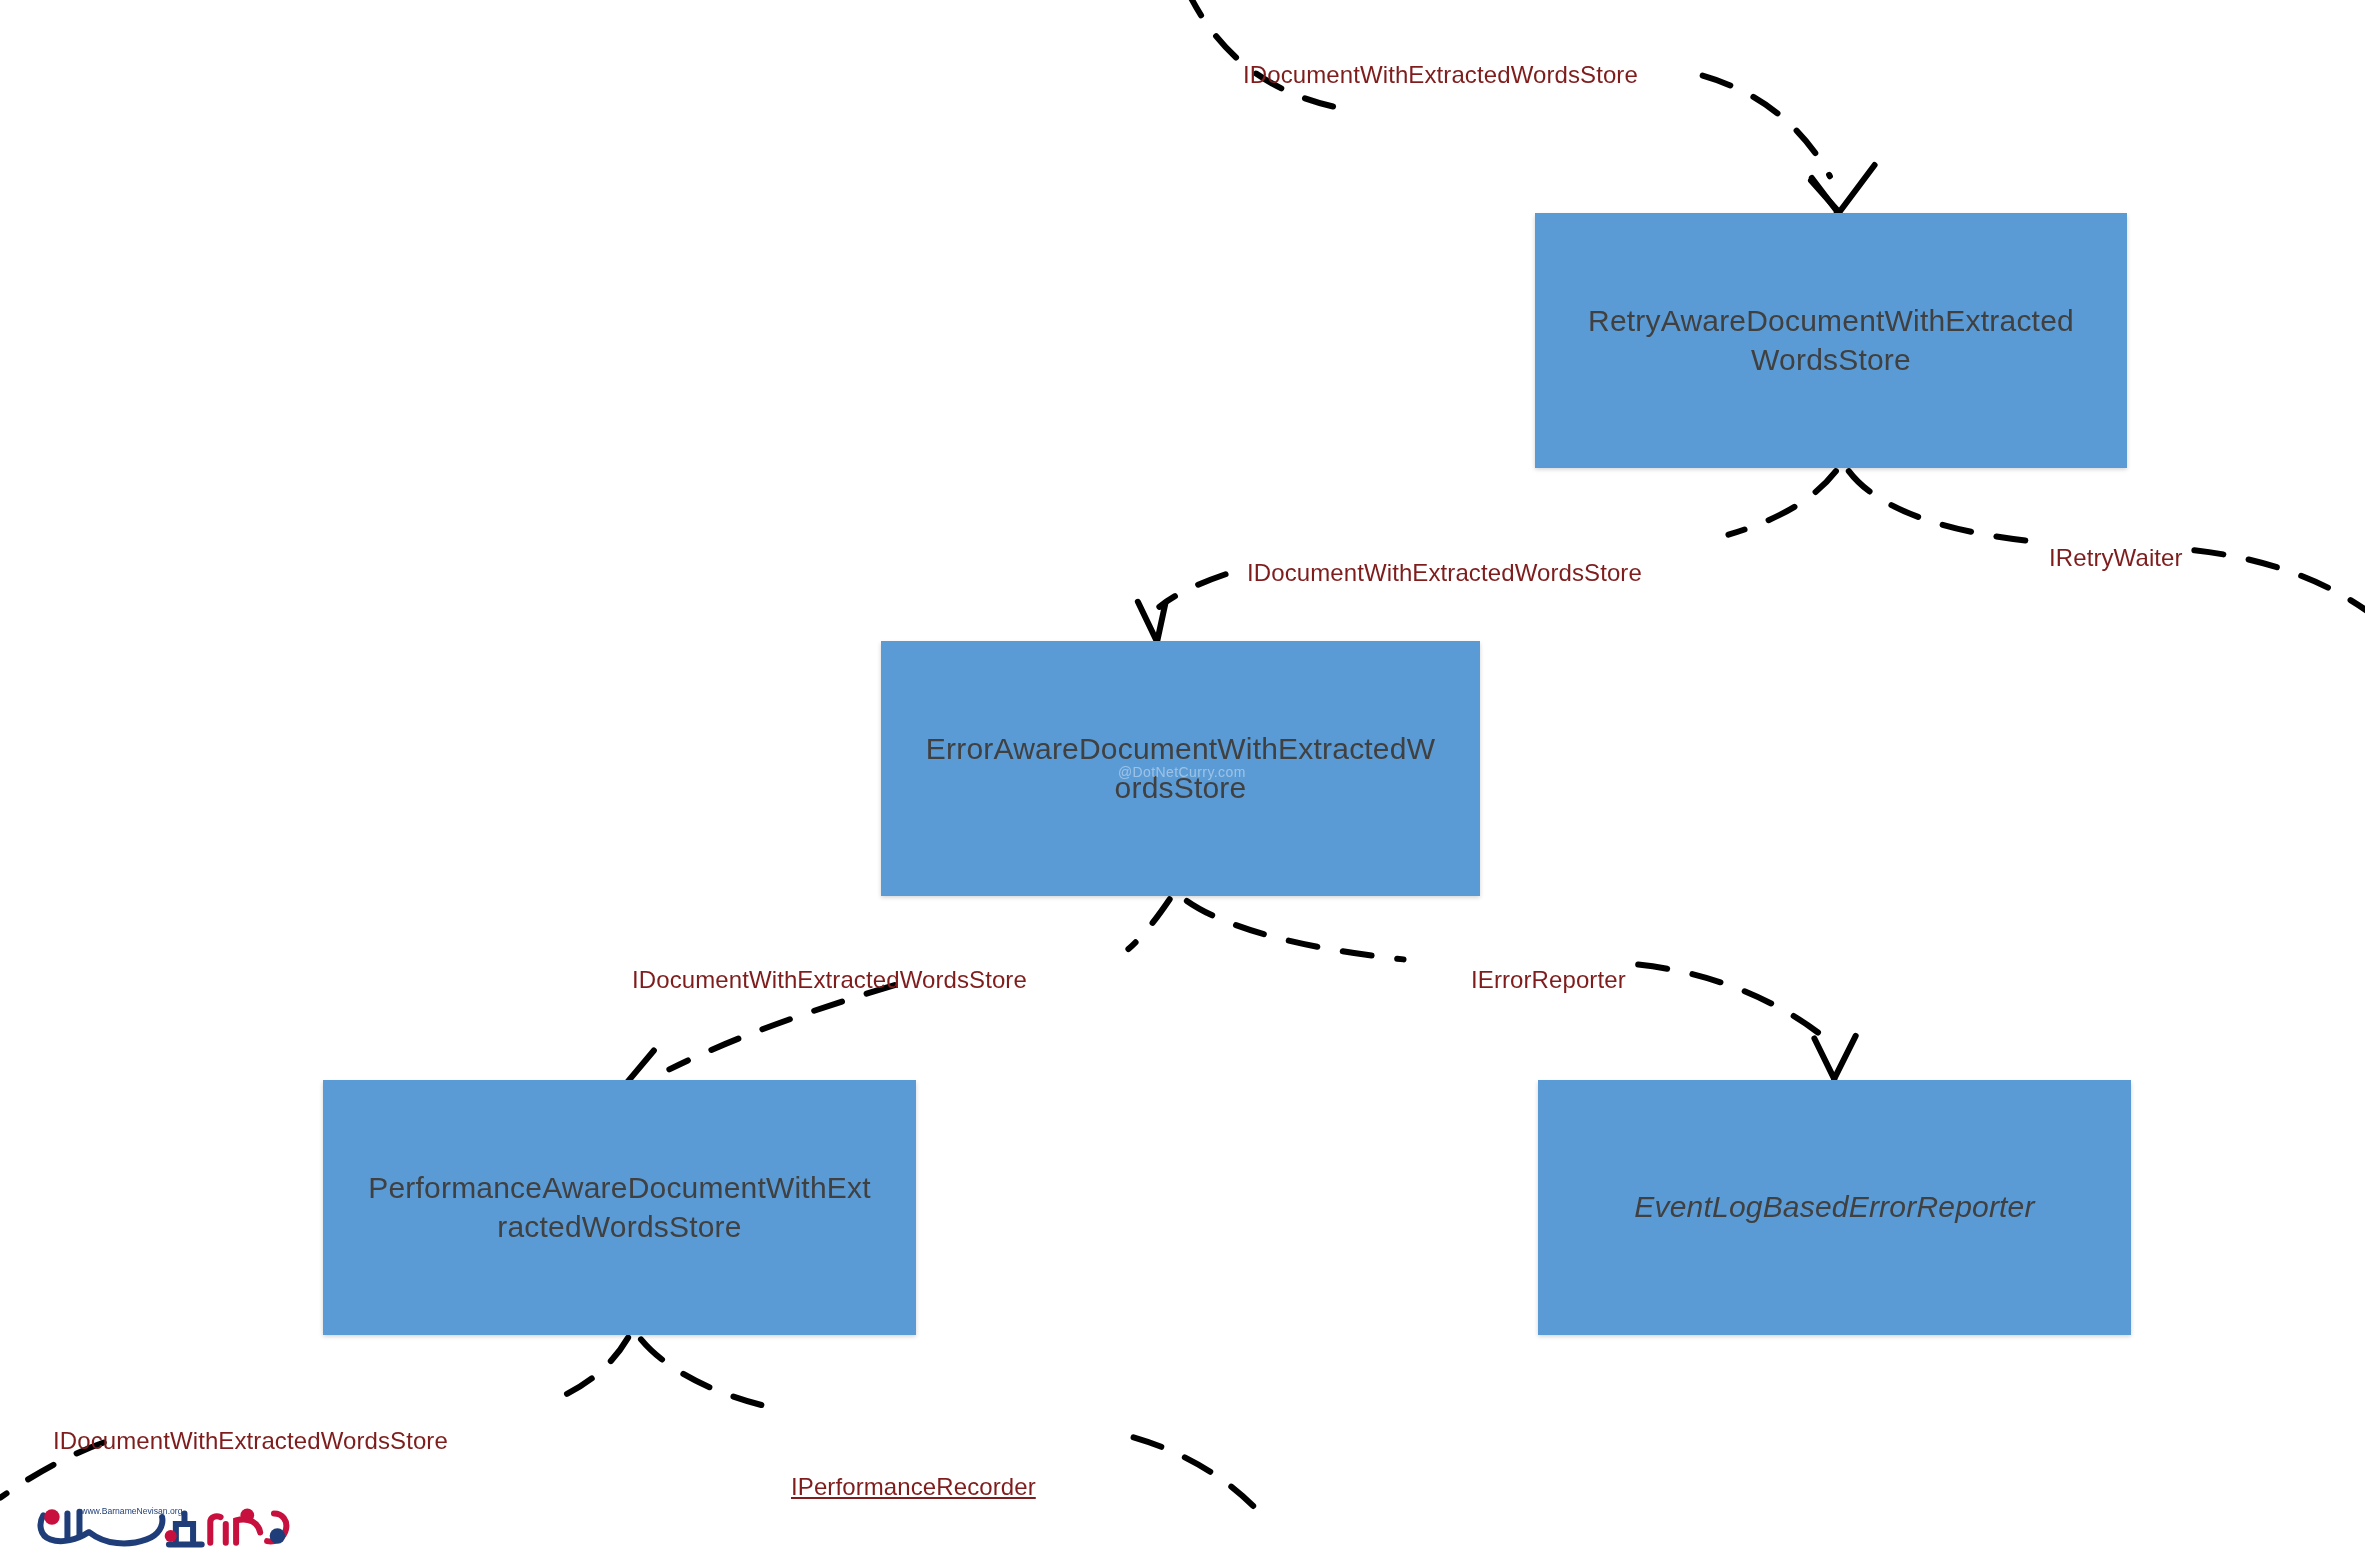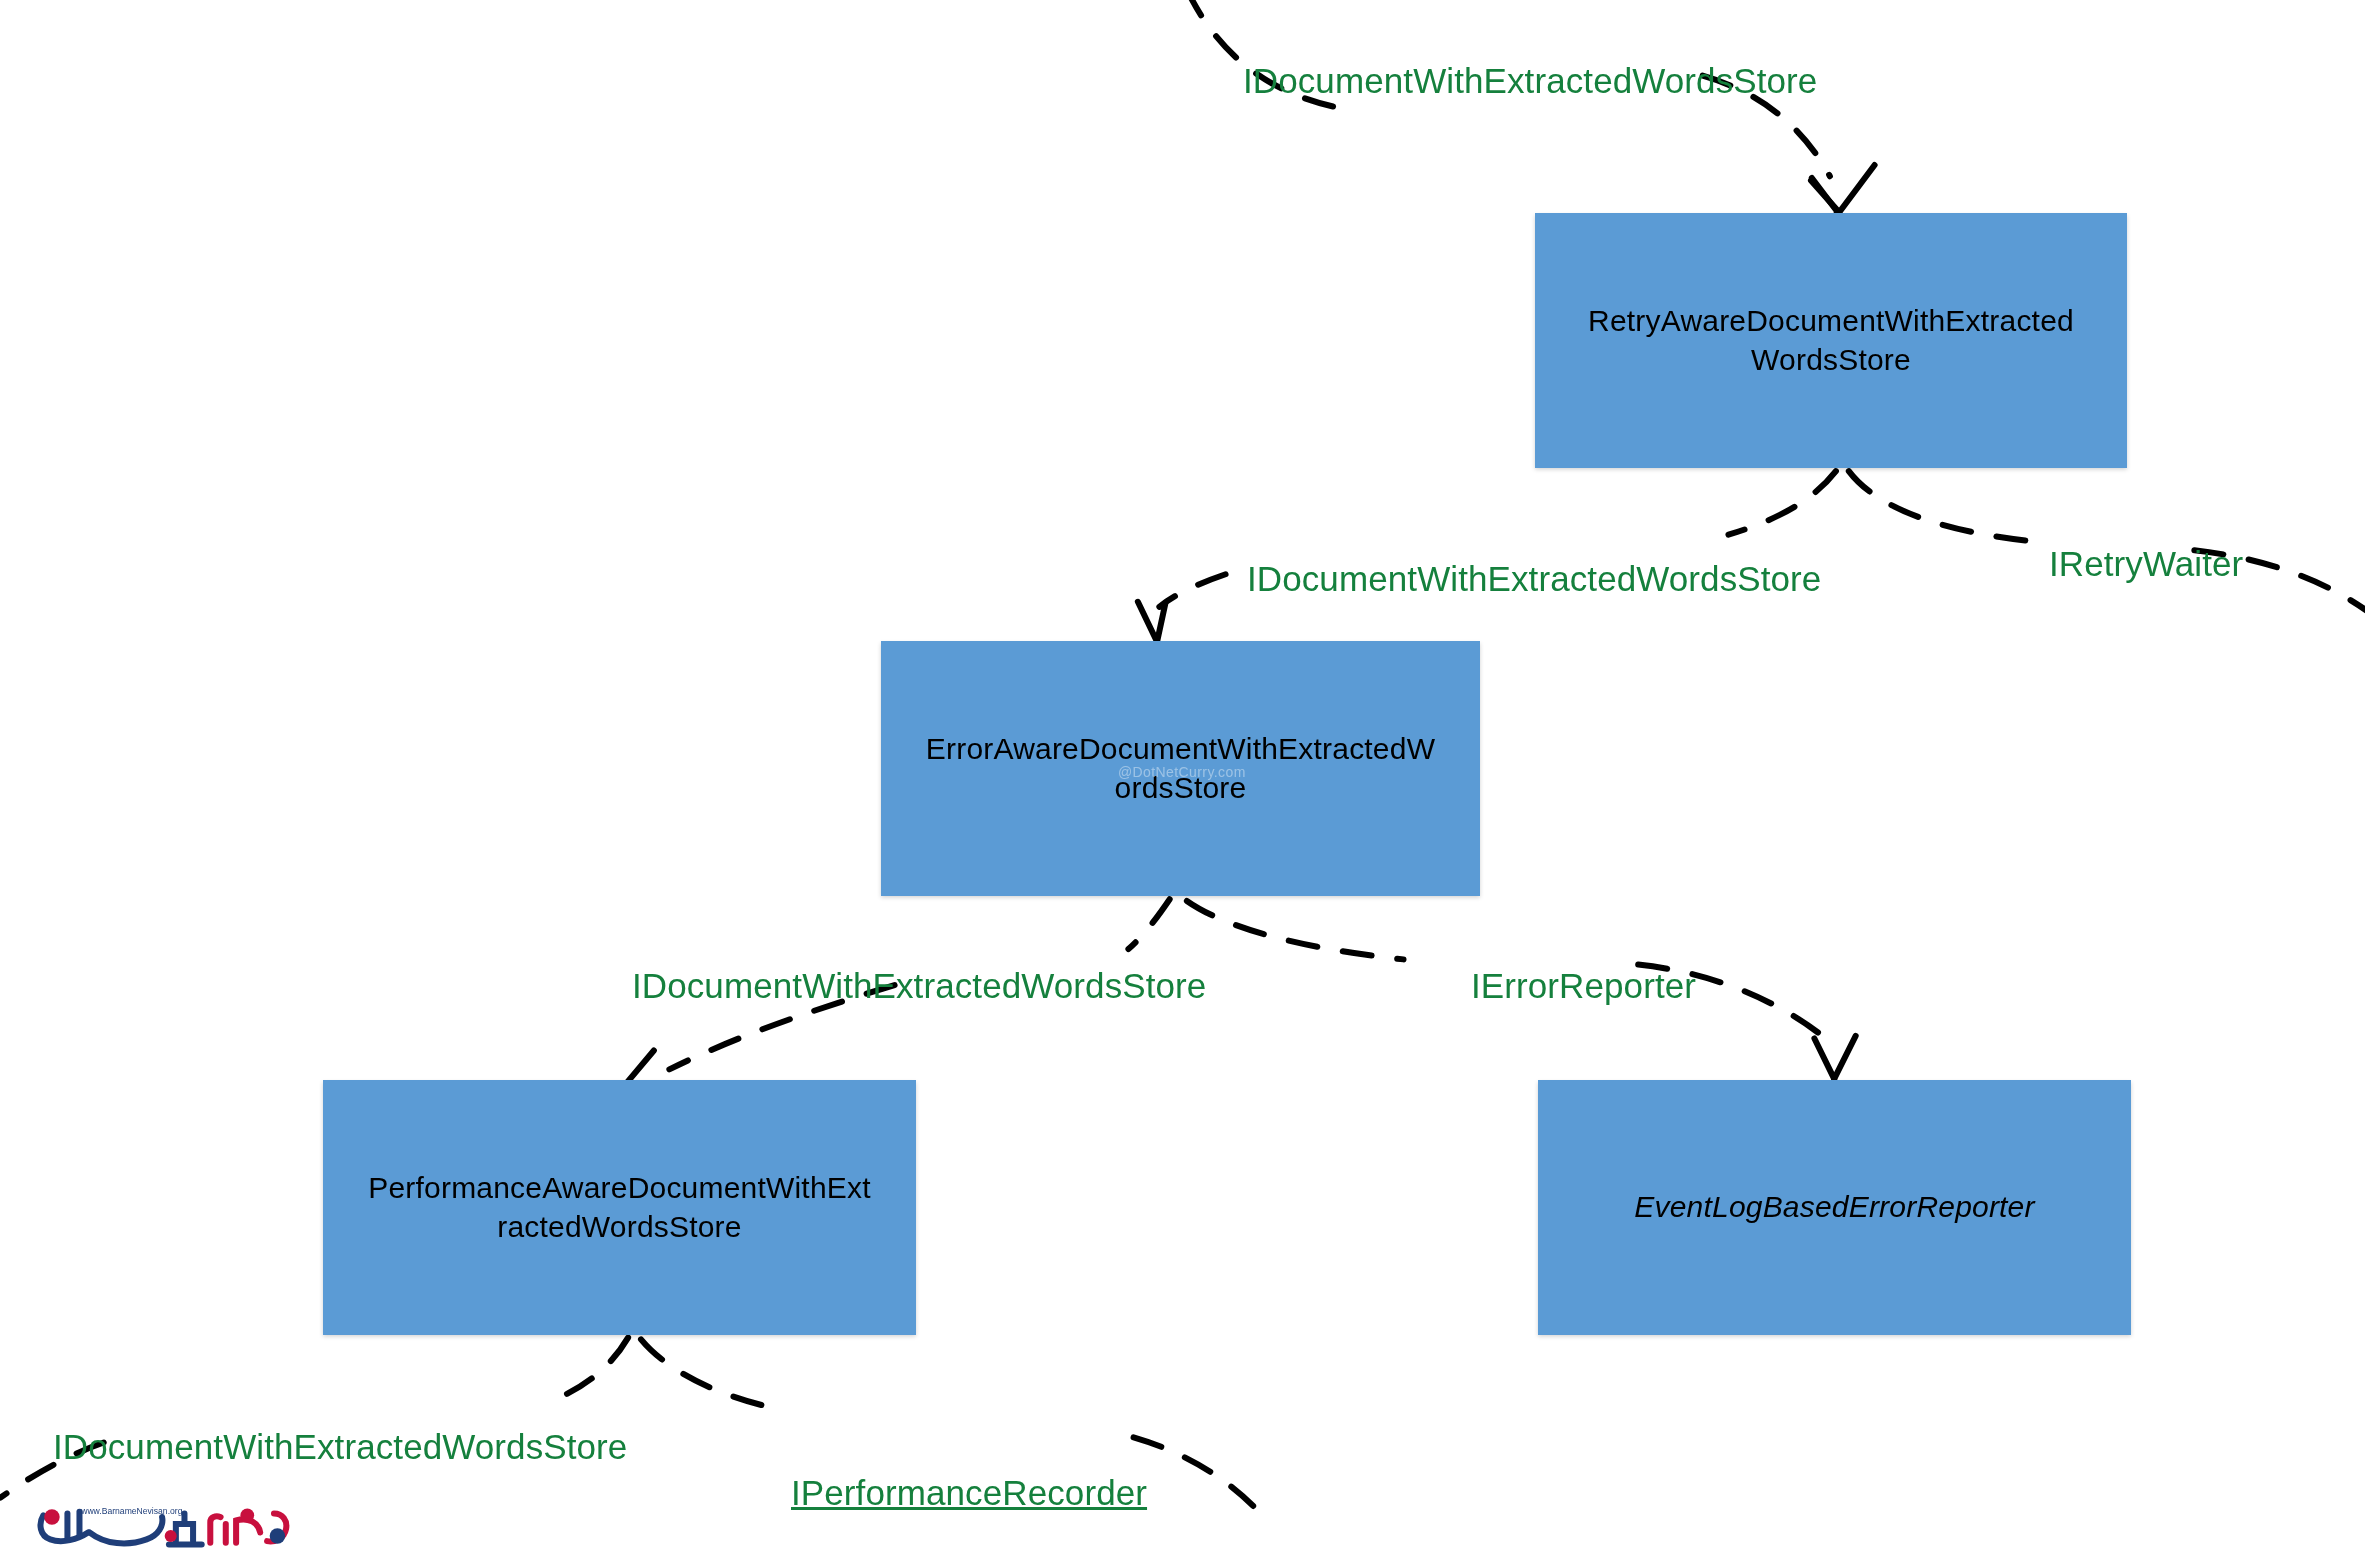--- a/index.html
+++ b/index.html
@@ -22,41 +22,41 @@
     left: 0;
     top: 0;
     width: 2366px;
     height: 1562px;
     pointer-events: none;
   }
   .node {
     position: absolute;
     box-sizing: border-box;
     background: #5B9BD5;
-    color: #000000;
+    color: #404040;
     display: flex;
     align-items: center;
     justify-content: center;
     text-align: center;
     font-size: 30px;
     line-height: 1.28;
     font-weight: 400;
     letter-spacing: 0.2px;
     padding: 0 11px;
     box-shadow: 0 1.7px 4.3px rgba(0,0,0,0.18);
   }
   .node-label {
     display: block;
     width: 100%;
     white-space: pre-line;
   }
   .edge-label {
     position: absolute;
-    font-size: 35px;
-    color: #15803d;
+    font-size: 24px;
+    color: #7f1d1d;
     white-space: nowrap;
     letter-spacing: 0.1px;
     line-height: 1;
   }
   .watermark {
     position: absolute;
     font-size: 14px;
     color: rgba(255,255,255,0.40);
     letter-spacing: 0.4px;
     white-space: nowrap;

